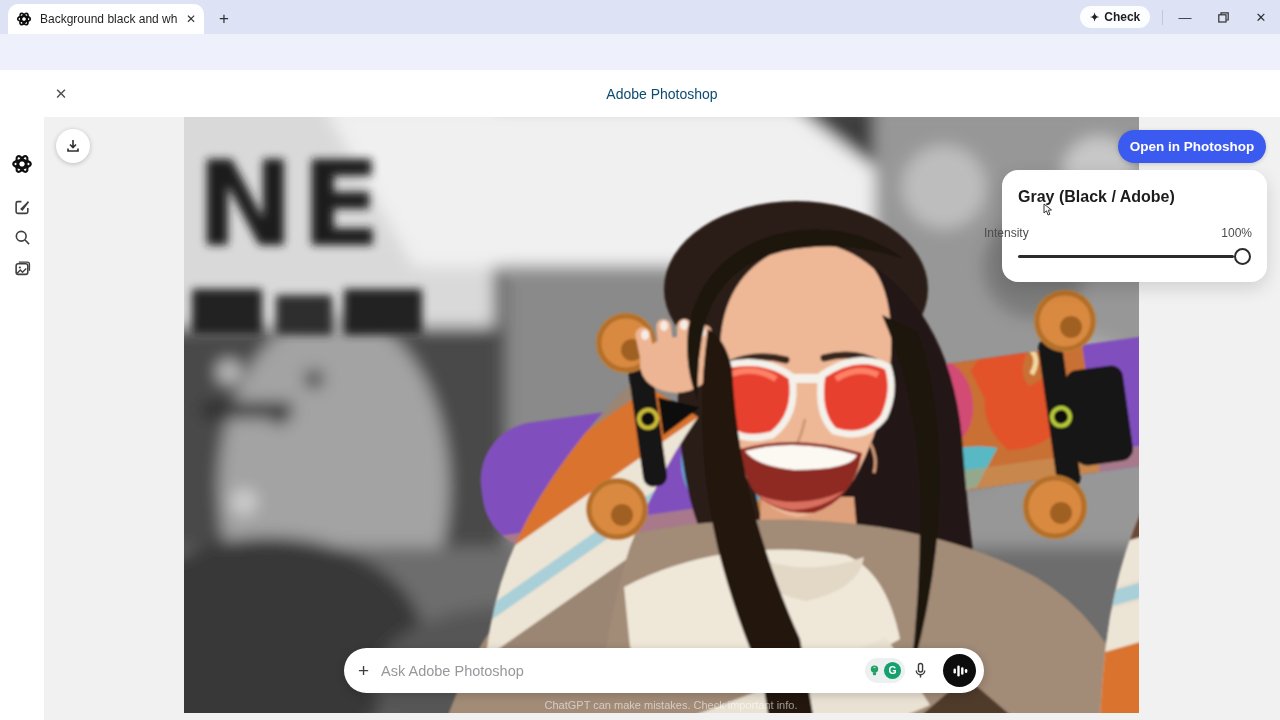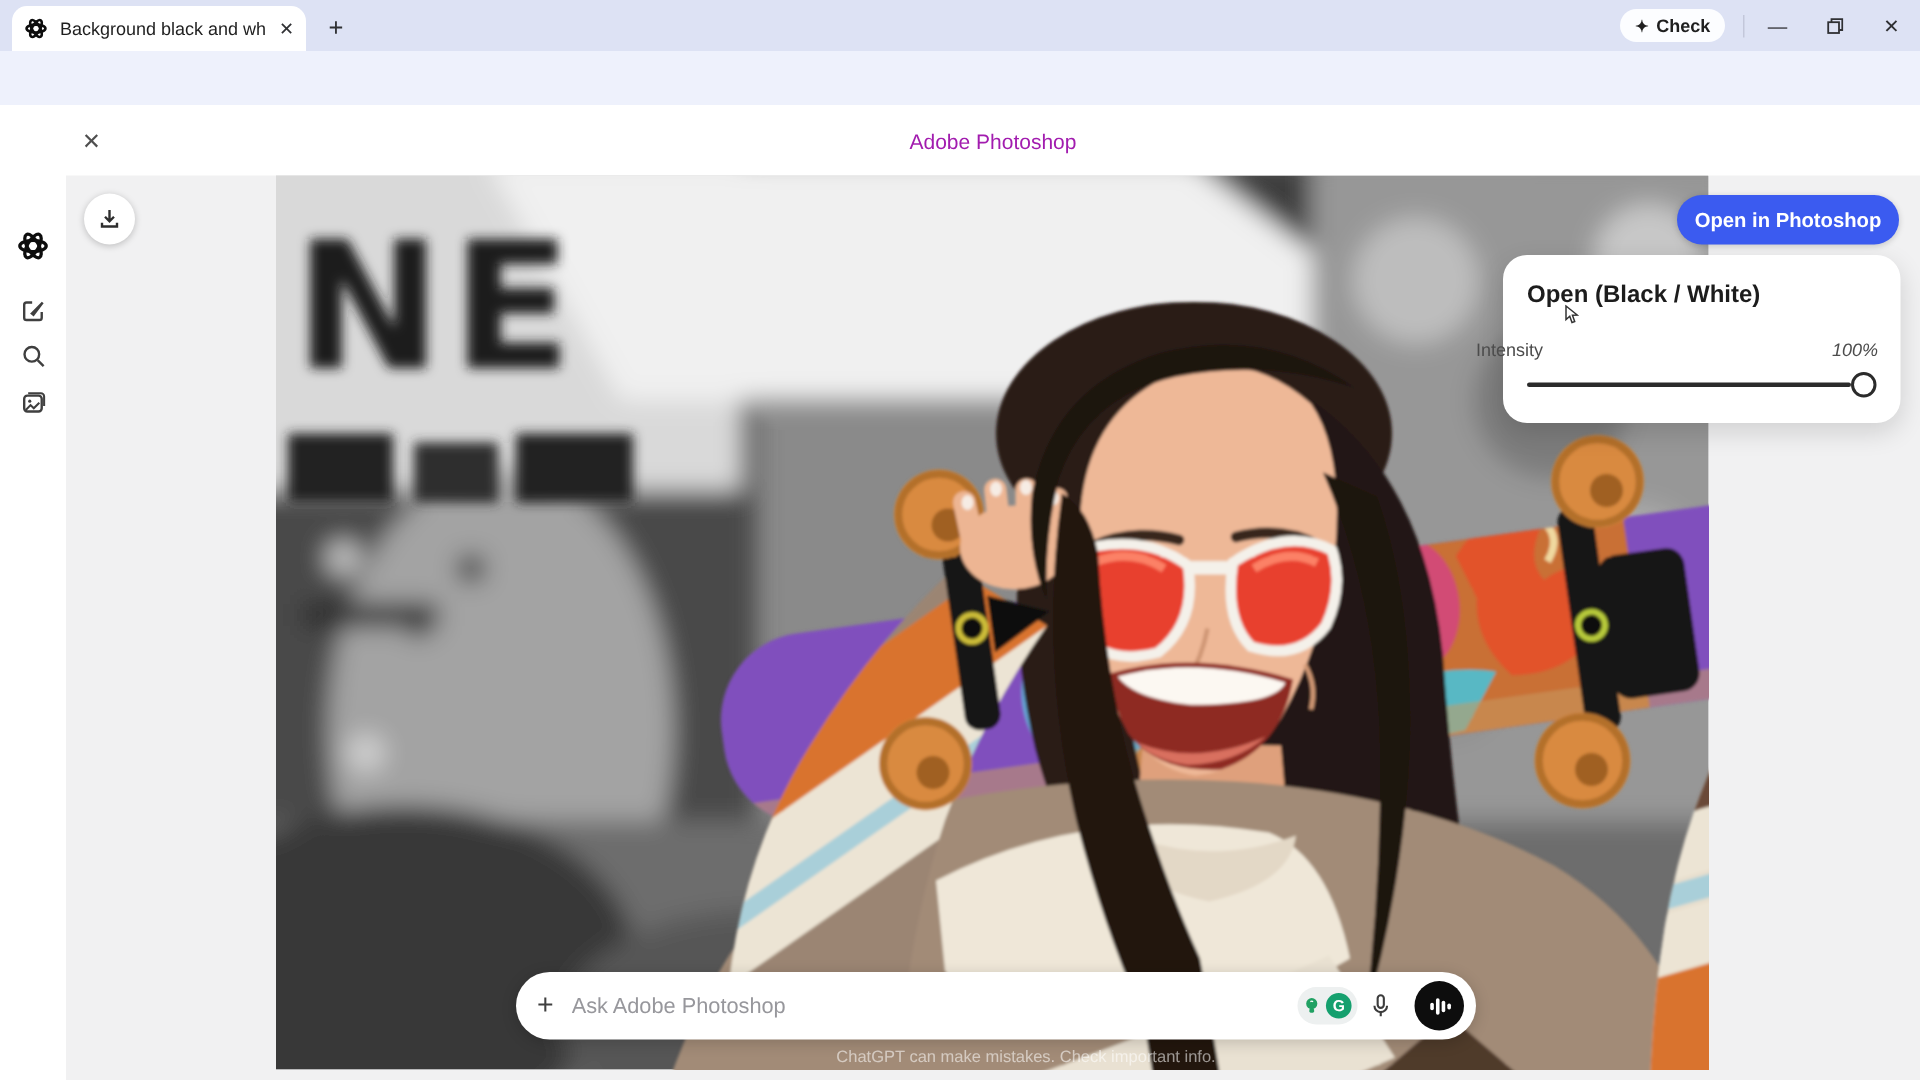--- a/index.html
+++ b/index.html
@@ -19,46 +19,46 @@
   #toolbar{left:0;top:34px;width:1280px;height:36px;background:#eef1fc;}
   #addressbar{left:100px;top:39px;width:956px;height:27px;background:#fff;border-radius:14px;
        padding:0 10px;box-sizing:border-box;}
   #url-text{font-size:12.5px;color:#1d1d1f;margin-left:10px;white-space:nowrap;}
   .tbicon{color:#45474f;font-size:15px;}
   .disabled{color:#abafbf;}
   .vsep{width:1px;height:15px;background:#c3c7da;}
 
   
   #app-header{left:44px;top:70px;width:1236px;height:47px;background:#fff;}
-  #app-title{left:44px;top:70px;width:1236px;height:47px;font-size:14px;color:#a21caf;}
+  #app-title{left:44px;top:70px;width:1236px;height:47px;font-size:14px;color:#0c4a6e;}
   #sidebar{left:0;top:70px;width:44px;height:650px;background:#fff;}
   #content{left:44px;top:117px;width:1236px;height:603px;background:#f1f1f2;}
   #photo{left:184px;top:117px;width:955px;height:596px;overflow:hidden;}
 
   #download-btn{left:56px;top:129px;width:34px;height:34px;border-radius:50%;background:#fff;
        box-shadow:0 1px 5px rgba(0,0,0,.22);}
   #open-btn{left:1118px;top:130px;width:148px;height:33px;border-radius:17px;background:#3b5bf0;
        color:#fff;font-size:13.5px;font-weight:bold;box-shadow:0 1px 4px rgba(0,0,0,.18);}
   #panel{left:1002px;top:170px;width:265px;height:112px;border-radius:16px;background:#fff;
        box-shadow:0 6px 18px rgba(0,0,0,.14);}
   #panel-title{left:1018px;top:188px;font-size:16px;font-weight:bold;color:#1c1c1c;}
   #intensity-label{left:984px;top:226px;font-size:12px;color:#4c4c4c;}
-  #intensity-value{left:1180px;top:226px;width:72px;text-align:right;font-size:12px;color:#4c4c4c;font-style:italic;}
+  #intensity-value{left:1180px;top:226px;width:72px;text-align:right;font-size:12px;color:#4c4c4c;}
   #slider-track{left:1018px;top:255px;width:216px;height:3px;background:#2b2b2b;border-radius:2px;}
   #slider-thumb{left:1234px;top:248px;width:17px;height:17px;border-radius:50%;background:#fff;
        border:2.5px solid #2b2b2b;box-sizing:border-box;}
 
   #composer{left:344px;top:648px;width:640px;height:45px;border-radius:23px;background:#fff;
        box-shadow:0 2px 10px rgba(0,0,0,.18);padding:0 8px 0 14px;box-sizing:border-box;}
   #composer input{border:none;outline:none;flex:1;font-size:14.5px;color:#333;margin-left:10px;
        font-family:"Liberation Sans",sans-serif;background:transparent;}
   #composer input::placeholder{color:#97979c;}
   #ext-badge{width:40px;height:25px;border-radius:13px;background:#edf0f0;gap:2px;}
   #voice-btn{width:33px;height:33px;border-radius:50%;background:#0d0d0d;margin-left:8px;}
-  #disclaimer{left:364px;top:699px;width:640px;text-align:center;font-size:11px;
+  #disclaimer{left:351px;top:699px;width:640px;text-align:center;font-size:11px;
        color:rgba(255,255,255,.55);}
   #pointer-cursor{left:1042px;top:203px;}
 </style>
 </head>
 <body>
 
 <div id="tabbar" class="abs">
   <div id="tab" class="abs flex">
     <svg width="16" height="16" viewBox="0 0 16 16">
       <g stroke="#0d0d0d" stroke-width="1.7" fill="none">
@@ -369,21 +369,21 @@
 <div id="download-btn" class="abs center">
   <svg width="16" height="16" viewBox="0 0 16 16">
     <path d="M8 2 v7 M5 6.5 L8 9.5 L11 6.5" fill="none" stroke="#2e2e2e" stroke-width="1.6"></path>
     <path d="M3 10.5 v2.5 h10 v-2.5" fill="none" stroke="#2e2e2e" stroke-width="1.6"></path>
   </svg>
 </div>
 
 <button id="open-btn" class="abs center" style="border:none;cursor:pointer">Open in Photoshop</button>
 
 <div id="panel" class="abs"></div>
-<div id="panel-title" class="abs">Open (Black / White)</div>
+<div id="panel-title" class="abs">Gray (Black / Adobe)</div>
 <div id="pointer-cursor" class="abs">
   <svg width="12" height="14" viewBox="0 0 12 14">
     <path d="M2 1 L2 10 L4.5 7.8 L6 12 L7.8 11.3 L6.3 7.2 L9.5 7 Z" fill="#fff" stroke="#333" stroke-width="1"></path>
   </svg>
 </div>
 <div id="intensity-label" class="abs">Intensity</div>
 <div id="intensity-value" class="abs">100%</div>
 <div id="slider-track" class="abs"></div>
 <div id="slider-thumb" class="abs"></div>
 

